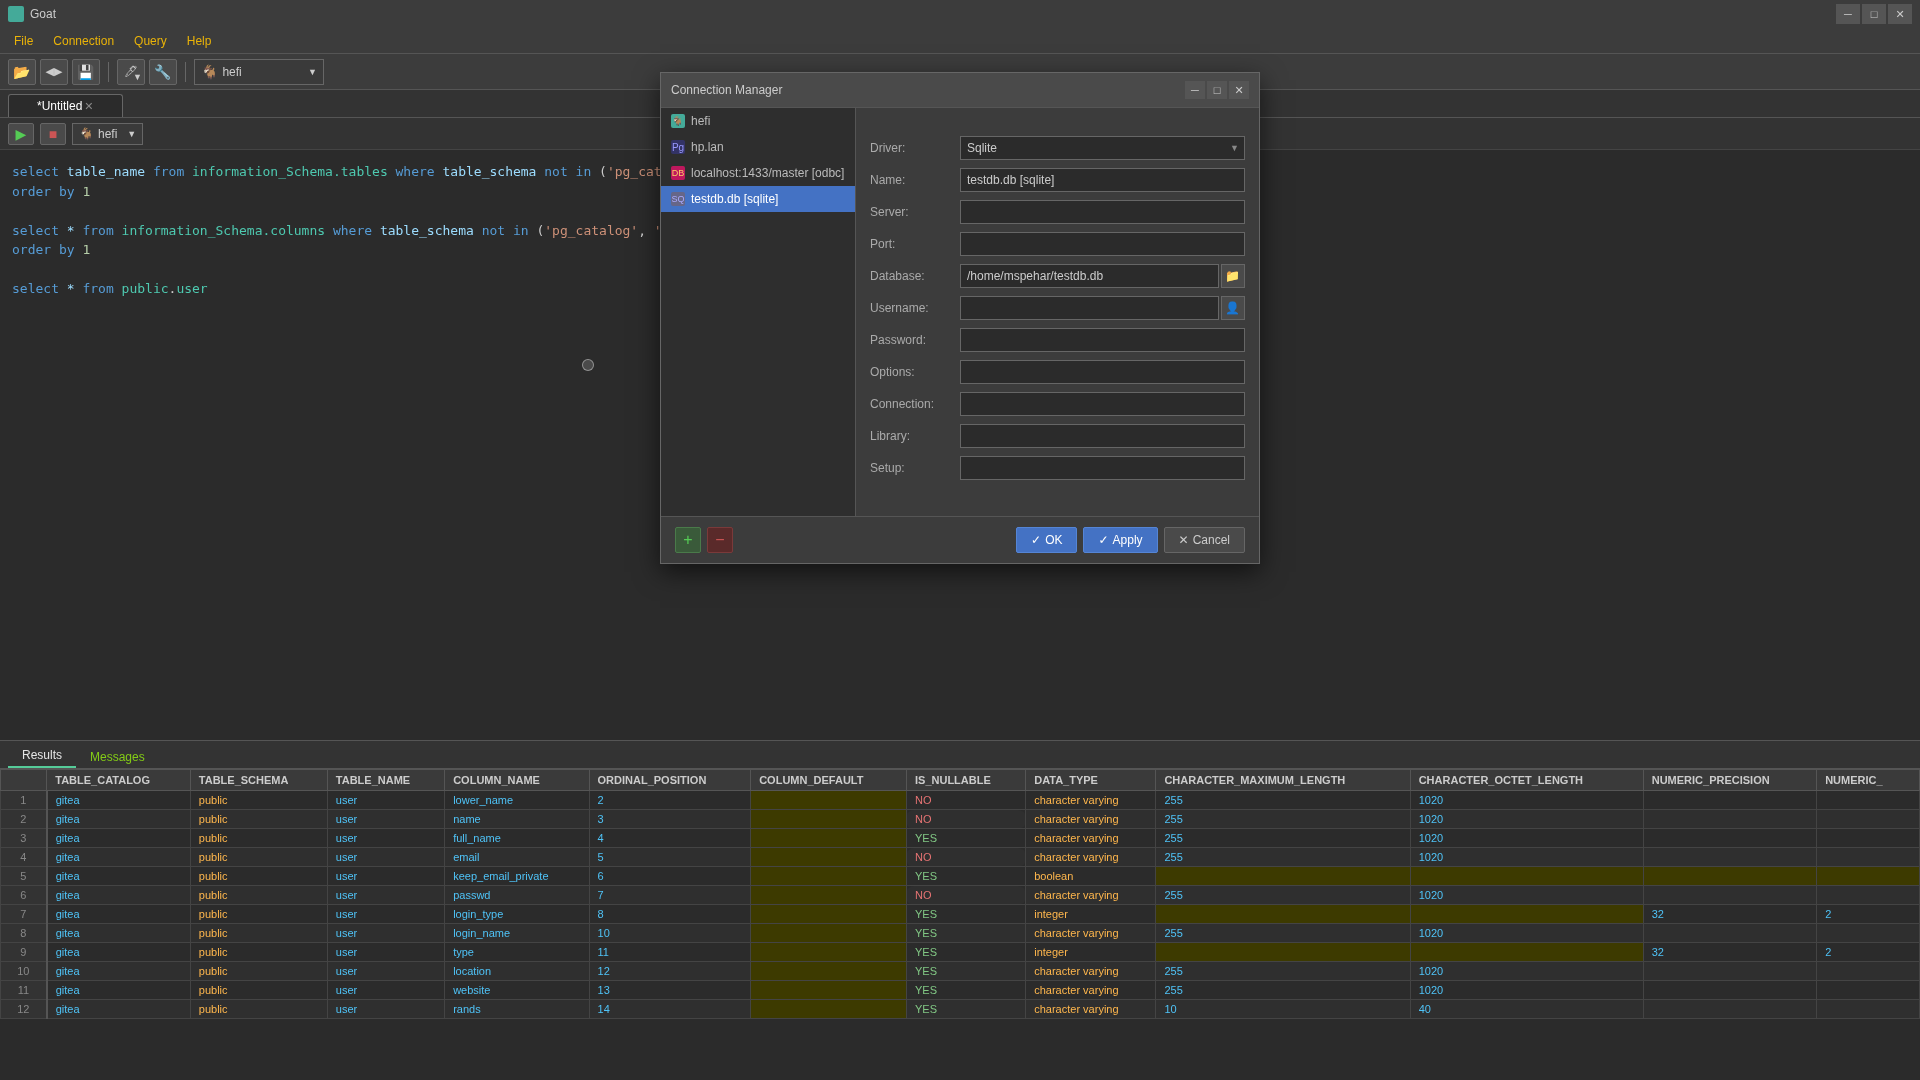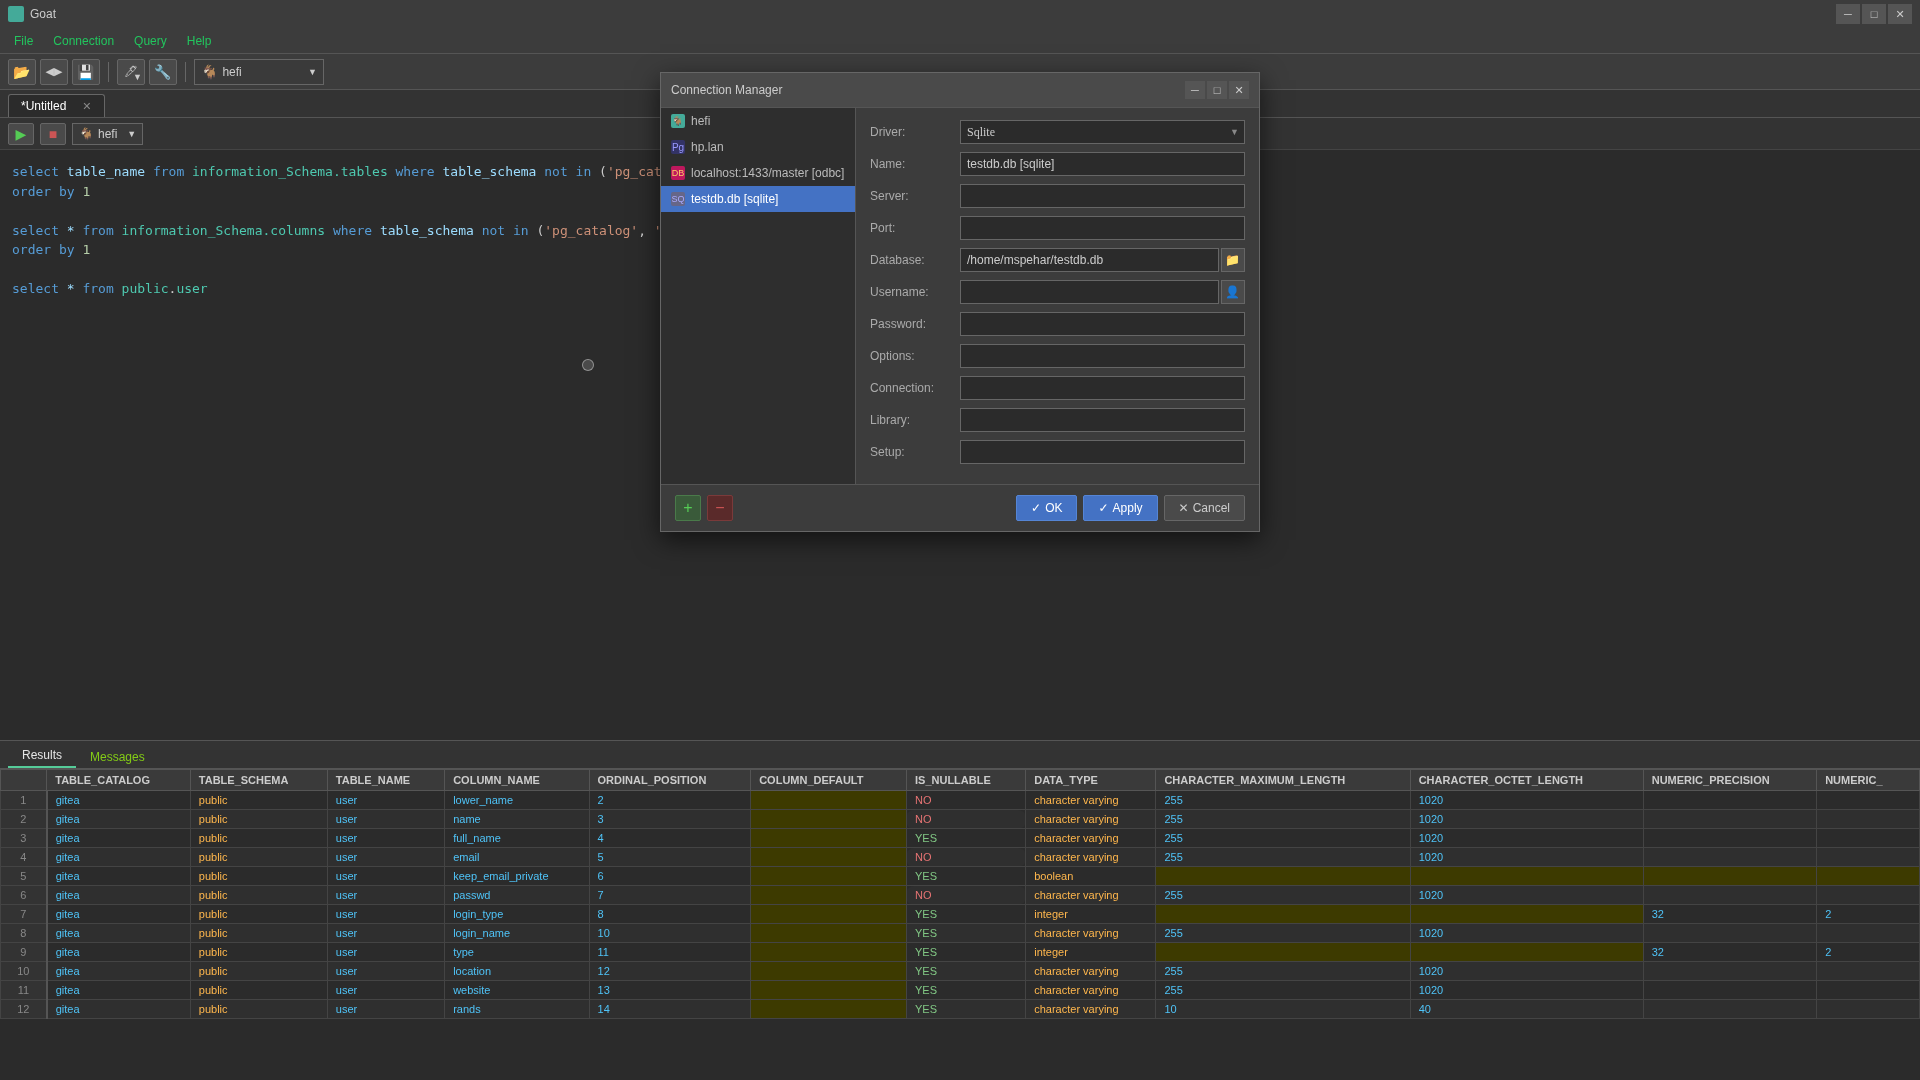--- a/index.html
+++ b/index.html
@@ -7,31 +7,31 @@
 
     
     .title-bar { background: #3c3c3c; height: 28px; display: flex; align-items: center; padding: 0 8px; color: #ccc; font-size: 12px; }
     .title-bar .app-icon { width: 16px; height: 16px; margin-right: 6px; background: #4a9; border-radius: 2px; display: inline-block; }
     .title-bar-title { flex: 1; }
     .title-bar-controls { display: flex; gap: 2px; }
     .title-bar-btn { width: 24px; height: 20px; background: #555; border: none; color: #ccc; cursor: pointer; font-size: 11px; display: flex; align-items: center; justify-content: center; }
 
     
     .menu-bar { background: #3c3c3c; height: 26px; display: flex; align-items: center; padding: 0 4px; border-bottom: 1px solid #555; }
-    .menu-item { padding: 4px 10px; color: #22c55e; cursor: pointer; font-size: 12px; }
+    .menu-item { padding: 4px 10px; color: #eab308; cursor: pointer; font-size: 12px; }
 
     
     .toolbar { background: #3c3c3c; height: 36px; display: flex; align-items: center; padding: 0 8px; gap: 4px; border-bottom: 1px solid #555; }
     .toolbar-btn { width: 28px; height: 26px; background: #4a4a4a; border: 1px solid #666; color: #ccc; cursor: pointer; font-size: 14px; display: flex; align-items: center; justify-content: center; border-radius: 2px; }
     .toolbar-separator { width: 1px; height: 20px; background: #666; margin: 0 4px; }
     .connection-select { background: #3a3a3a; border: 1px solid #666; color: #ccc; padding: 2px 6px; height: 26px; font-size: 12px; min-width: 130px; display: flex; align-items: center; gap: 4px; cursor: pointer; }
 
     
     .tab-bar { background: #333; height: 28px; display: flex; align-items: flex-end; padding: 0 8px; border-bottom: 1px solid #555; }
-    .tab { padding: 4px 12px; background: #444; border: 1px solid #666; border-bottom: none; color: #ccc; font-size: 12px; cursor: pointer; display: flex; align-items: center; gap: 16px; border-radius: 3px 3px 0 0; }
+    .tab { padding: 4px 28px; background: #444; border: 1px solid #666; border-bottom: none; color: #ccc; font-size: 12px; cursor: pointer; display: flex; align-items: center; gap: 2px; border-radius: 3px 3px 0 0; }
     .tab.active { background: #2b2b2b; border-bottom-color: #2b2b2b; color: #fff; }
     .tab-close { font-size: 11px; color: #888; cursor: pointer; }
 
     
     .main-layout { display: flex; height: calc(1080px - 118px); }
     .editor-toolbar { height: 32px; background: #333; display: flex; align-items: center; padding: 0 8px; gap: 6px; border-bottom: 1px solid #444; }
     .run-btn { width: 26px; height: 22px; background: #4a4a4a; border: 1px solid #666; color: #5c5; cursor: pointer; font-size: 14px; display: flex; align-items: center; justify-content: center; border-radius: 2px; }
     .stop-btn { width: 26px; height: 22px; background: #4a4a4a; border: 1px solid #666; color: #c55; cursor: pointer; font-size: 14px; display: flex; align-items: center; justify-content: center; border-radius: 2px; }
     .conn-select-inner { background: #3a3a3a; border: 1px solid #666; color: #ccc; padding: 2px 6px; height: 22px; font-size: 12px; display: flex; align-items: center; gap: 4px; cursor: pointer; }
 
@@ -76,27 +76,27 @@
     .conn-list { width: 195px; background: #2e2e2e; border-right: 1px solid #555; min-height: 360px; }
     .conn-list-item { padding: 6px 10px; font-size: 12px; color: #bbb; cursor: pointer; display: flex; align-items: center; gap: 6px; }
     .conn-list-item.active { background: #4472c4; color: #fff; }
     .conn-icon { width: 14px; height: 14px; border-radius: 2px; flex-shrink: 0; display: flex; align-items: center; justify-content: center; font-size: 9px; }
     .conn-icon-goat { background: #4a9; color: #fff; }
     .conn-icon-pg { background: #336; color: #99f; }
     .conn-icon-odbc { background: #be185d; color: #fc6; }
     .conn-icon-sqlite { background: #668; color: #aaf; }
 
     
-    .conn-form { flex: 1; padding: 12px 14px; }
+    .conn-form { flex: 1; padding: 28px 14px; }
     .form-row { display: flex; align-items: center; margin-bottom: 8px; min-height: 24px; }
     .form-label { width: 90px; color: #aaa; font-size: 12px; flex-shrink: 0; }
     .form-input { flex: 1; background: #2b2b2b; border: 1px solid #666; color: #ccc; padding: 3px 6px; font-size: 12px; height: 24px; }
     .form-select { flex: 1; background: #2b2b2b; border: 1px solid #666; color: #ccc; padding: 3px 6px; font-size: 12px; height: 24px; appearance: none; }
     .form-select-wrapper { flex: 1; position: relative; display: flex; align-items: center; }
-    .form-select-wrapper select { width: 100%; font-family: Liberation Serif, serif; }
+    .form-select-wrapper select { width: 100%; }
     .form-select-wrapper::after { content: '▼'; position: absolute; right: 6px; font-size: 9px; color: #888; pointer-events: none; }
     .form-input-btn { width: 24px; height: 24px; background: #4a4a4a; border: 1px solid #666; color: #ccc; cursor: pointer; display: flex; align-items: center; justify-content: center; font-size: 12px; flex-shrink: 0; }
     .input-with-btn { display: flex; flex: 1; gap: 2px; }
 
     
     .dialog-footer { padding: 10px 14px; display: flex; justify-content: space-between; align-items: center; border-top: 1px solid #555; }
     .dialog-footer-left { display: flex; gap: 6px; }
     .dialog-footer-right { display: flex; gap: 6px; }
     .dlg-btn { padding: 5px 14px; background: #4a4a4a; border: 1px solid #666; color: #ccc; cursor: pointer; font-size: 12px; display: flex; align-items: center; gap: 4px; border-radius: 2px; }
     .dlg-btn.primary { background: #4472c4; border-color: #5585d5; color: #fff; }

